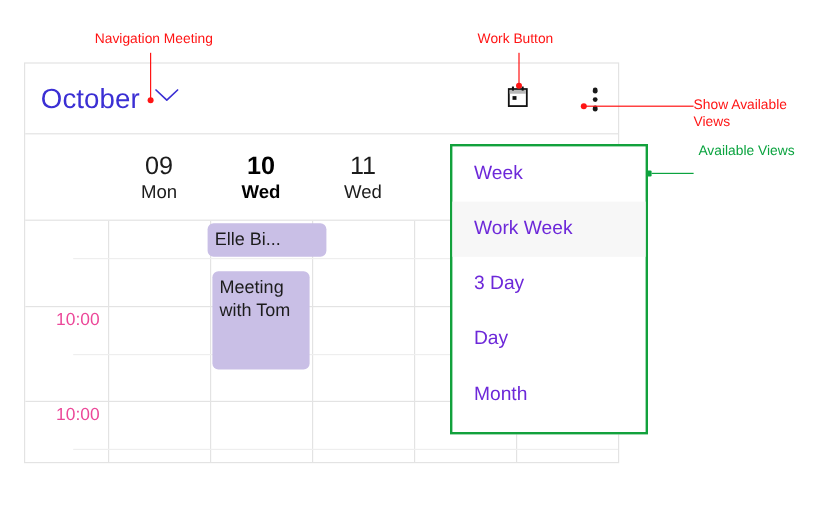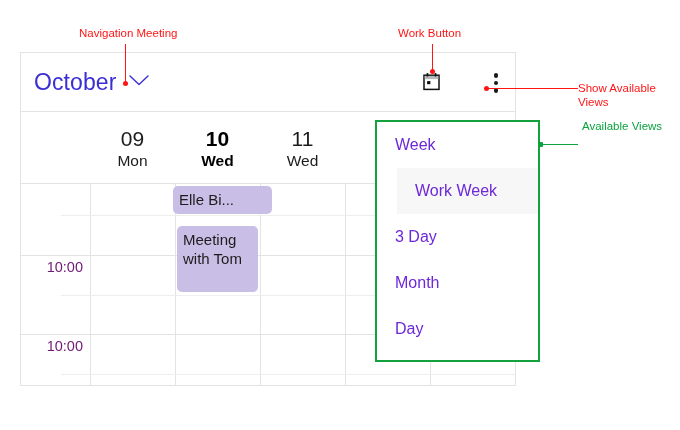--- a/index.html
+++ b/index.html
@@ -51,38 +51,38 @@
   .dh-num{font-size:21px;color:#1c1c1c;line-height:1;}
   .dh-dow{font-size:15.5px;color:#1c1c1c;line-height:1;}
   .dh-cell.sel .dh-num,.dh-cell.sel .dh-dow{color:#000000;font-weight:bold;}
 
   
   .grid{position:absolute;left:0;top:131px;right:0;bottom:0;overflow:hidden;}
   .vline{position:absolute;top:0;bottom:0;width:1px;background:#e3e3e3;}
   .hline{position:absolute;left:0;right:0;height:1px;background:#e3e3e3;}
   .hline.half{left:40px;background:#eeeeee;}
   .timelbl{
-    position:absolute;width:62px;text-align:right;font-size:14.5px;color:#701a75;line-height:1;
+    position:absolute;width:62px;text-align:right;font-size:14.5px;color:#ec4899;line-height:1;
   }
   .event{
     position:absolute;background:#c9bfe6;border-radius:5px;
     font-size:15px;color:#1c1c1c;line-height:19px;
     padding:4px 6px;box-sizing:border-box;overflow:hidden;cursor:pointer;
   }
 
   
   .views{
     position:absolute;left:375px;top:120px;width:165px;height:242px;
     background:#ffffff;border:2px solid #12a13c;box-sizing:border-box;z-index:6;
   }
   .view-item{
     height:46px;display:flex;align-items:center;padding-left:18px;
     font-size:16px;color:#6d28d9;box-sizing:border-box;cursor:pointer;
   }
-  .view-item.hl{background:#f7f7f7;margin-left:20px;}
+  .view-item.hl{background:#f7f7f7;}
 
   
   .ann{position:absolute;font-size:11.5px;line-height:14px;white-space:pre-line;}
   .ann.red{color:#ff1515;}
   .ann.green{color:#0aa33f;}
   .lead{position:absolute;background:#ff1515;}
   .lead.green{background:#0aa33f;}
   .dot{position:absolute;width:5px;height:5px;border-radius:50%;background:#ff1515;}
   .dot.green{border-radius:1px;background:#0aa33f;}
 </style>
@@ -158,30 +158,30 @@
       <div class="hline half" style="top:31px"></div>
       <div class="hline" style="top:71px"></div>
       <div class="hline half" style="top:111px"></div>
       <div class="hline" style="top:150px"></div>
       <div class="hline half" style="top:190px"></div>
 
       <div class="timelbl" style="left:0px;top:76px">10:00</div>
       <div class="timelbl" style="left:0px;top:155px">10:00</div>
 
       <div class="event" style="left:152px;top:2px;width:99px;height:28px">Elle Bi...</div>
-      <div class="event" style="left:156px;top:42px;width:81px;height:66px">Meeting with Tom</div>
+      <div class="event" style="left:156px;top:42px;width:81px;height:82px">Meeting with Tom</div>
     </div>
   </div>
 
   <div class="views">
     <div class="view-item">Week</div>
     <div class="view-item hl">Work Week</div>
     <div class="view-item">3 Day</div>
+    <div class="view-item">Day</div>
     <div class="view-item">Month</div>
-    <div class="view-item">Day</div>
   </div>
 
   <div class="ann red" style="left:79px;top:26px">Navigation Meeting</div>
   <div class="lead" style="left:125px;top:44px;width:1.4px;height:40px"></div>
   <div class="dot" style="left:122.7px;top:81px"></div>
 
   <div class="ann red" style="left:398px;top:26px">Work Button</div>
   <div class="lead" style="left:432px;top:44px;width:1.4px;height:28px"></div>
   <div class="dot" style="left:429.7px;top:69px"></div>
 

